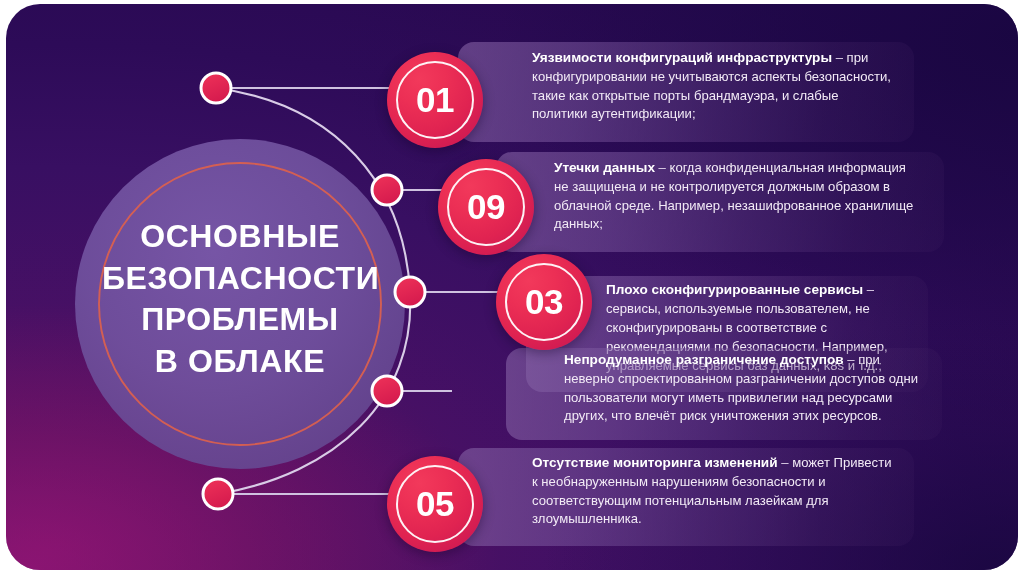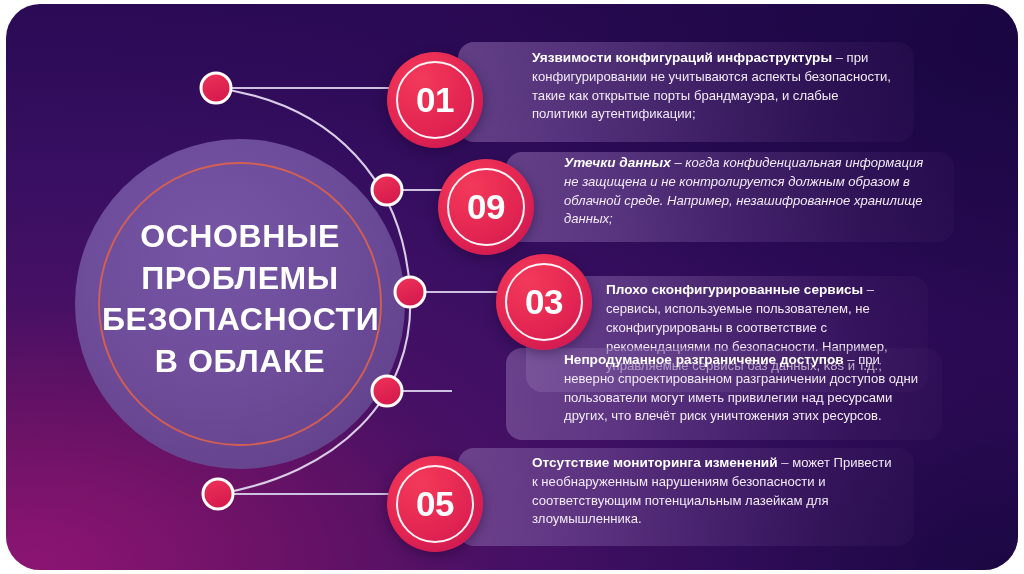--- a/index.html
+++ b/index.html
@@ -87,21 +87,21 @@
   }
   .panel-inner { width: 100%; }
   .panel b {
     font-weight: 700;
     color: #ffffff;
     font-size: 13.6px;
   }
   .panel .dash { color: #e3d6ec; font-weight: 400; }
 
   .p1 { left: 452px; top: 38px;  width: 456px; height: 100px; }
-  .p2 { left: 500px; top: 148px; width: 448px; height:  90px; font-style: italic; }
+  .p2 { left: 490px; top: 148px; width: 448px; height:  100px; }
   .p3 { left: 520px; top: 244px; width: 402px; height:  116px; margin-top: 28px; }
   .p4 { left: 500px; top: 344px; width: 436px; height:  92px; }
   .p5 { left: 452px; top: 444px; width: 456px; height:  98px; }
 
   .p1 .panel-inner, .p5 .panel-inner { padding-left: 16px; }
   .p3 .panel-inner { padding-left: 22px; }
 
   
   .bubble {
     position: absolute;
@@ -174,22 +174,22 @@
 
       <circle cx="210" cy="84" r="15" fill="url(#dotFill)" stroke="#ffffff" stroke-width="3"></circle>
       <circle cx="381" cy="186" r="15" fill="url(#dotFill)" stroke="#ffffff" stroke-width="3"></circle>
       <circle cx="404" cy="288" r="15" fill="url(#dotFill)" stroke="#ffffff" stroke-width="3"></circle>
       <circle cx="381" cy="387" r="15" fill="url(#dotFill)" stroke="#ffffff" stroke-width="3"></circle>
       <circle cx="212" cy="490" r="15" fill="url(#dotFill)" stroke="#ffffff" stroke-width="3"></circle>
     </svg>
 
     <div class="hub-text">
       <span class="ln">ОСНОВНЫЕ</span>
+      <span class="ln">БЕЗОПАСНОСТИ</span>
       <span class="ln">ПРОБЛЕМЫ</span>
-      <span class="ln">БЕЗОПАСНОСТИ</span>
       <span class="ln">В ОБЛАКЕ</span>
     </div>
 
     <div class="panel p1">
       <div class="panel-inner">
         <b>Уязвимости конфигураций инфраструктуры</b><span class="dash"> – </span><span>при конфигурировании не учитываются аспекты безопасности, такие как открытые порты брандмауэра, и слабые политики аутентификации;</span>
       </div>
     </div>
 
     <div class="panel p2">

